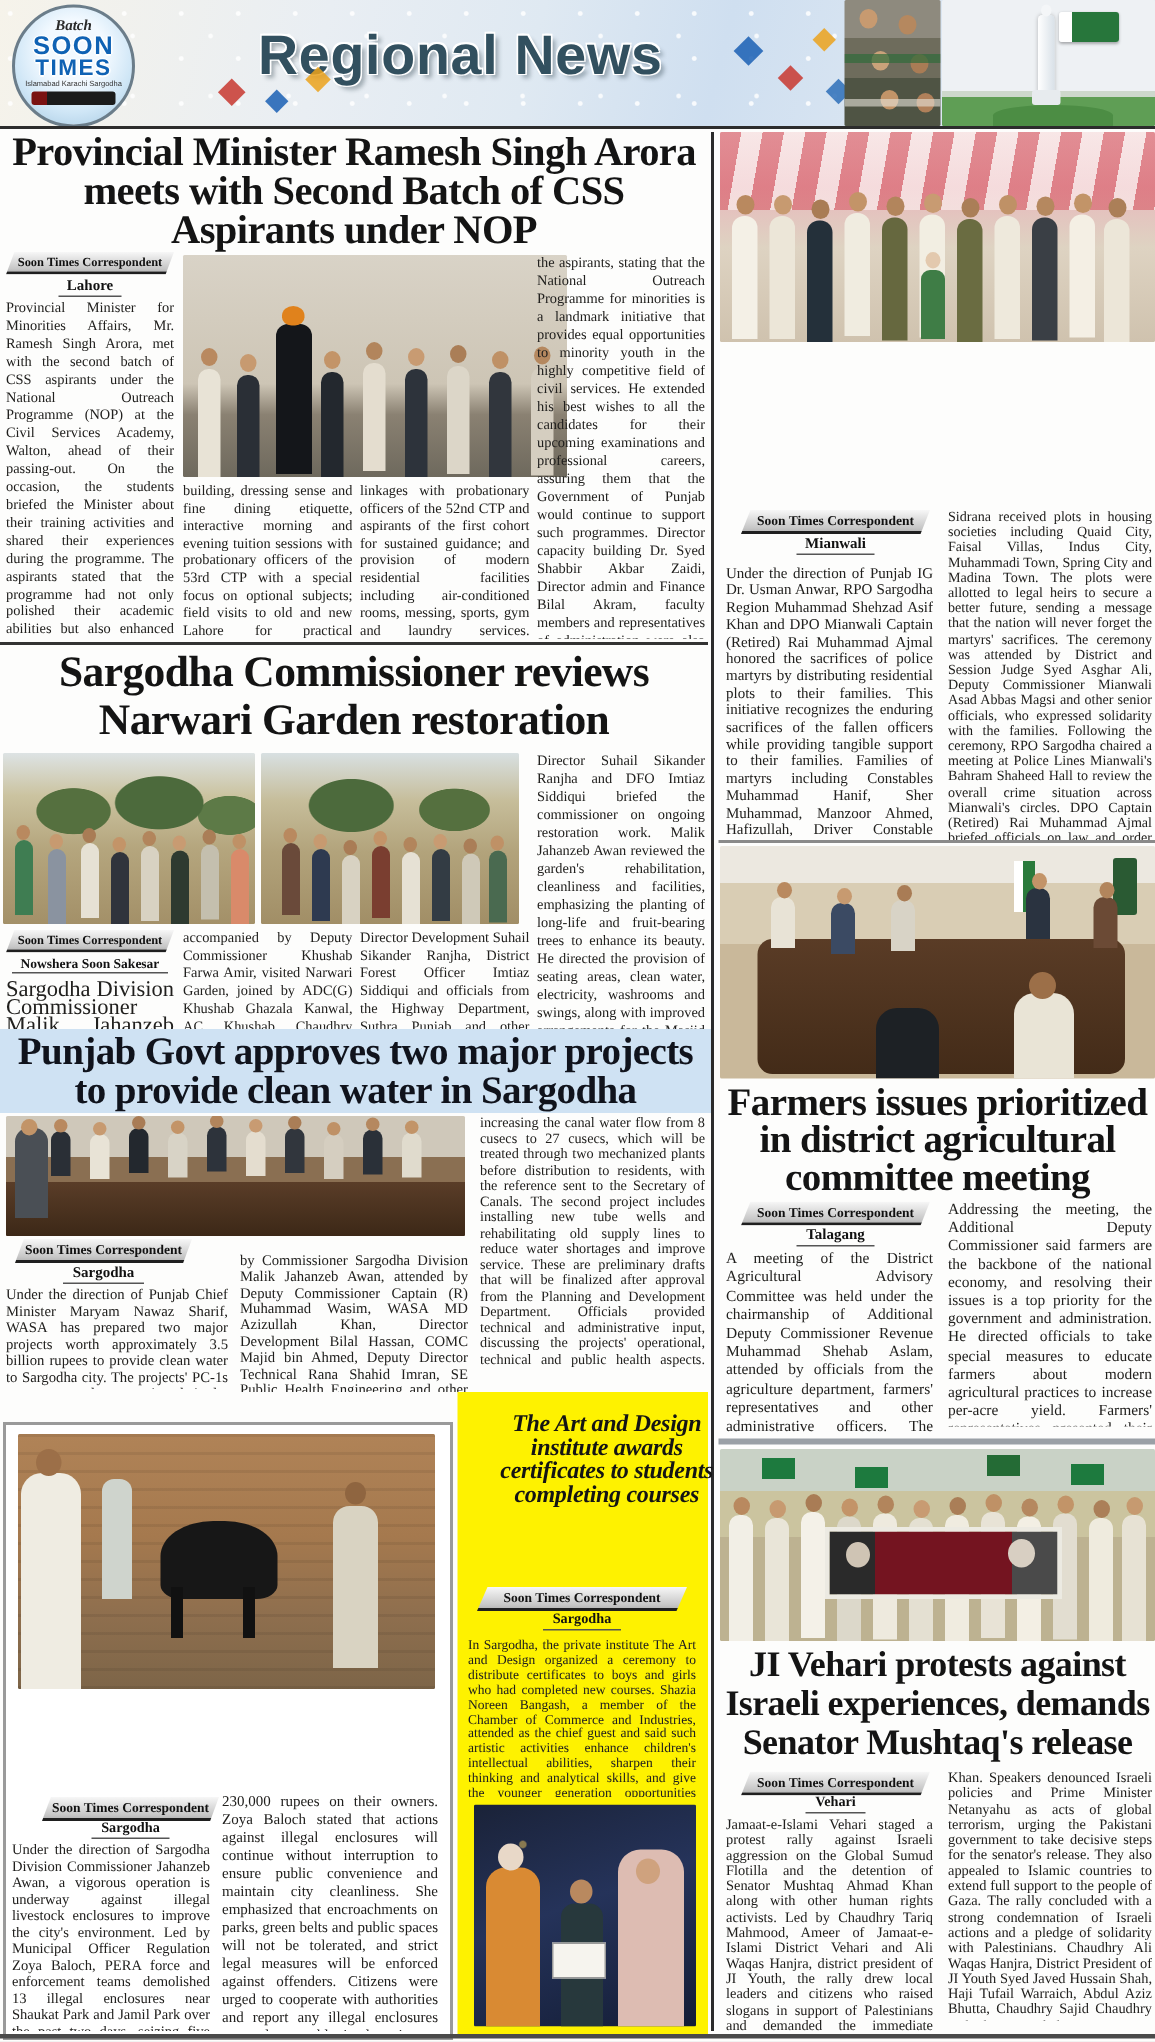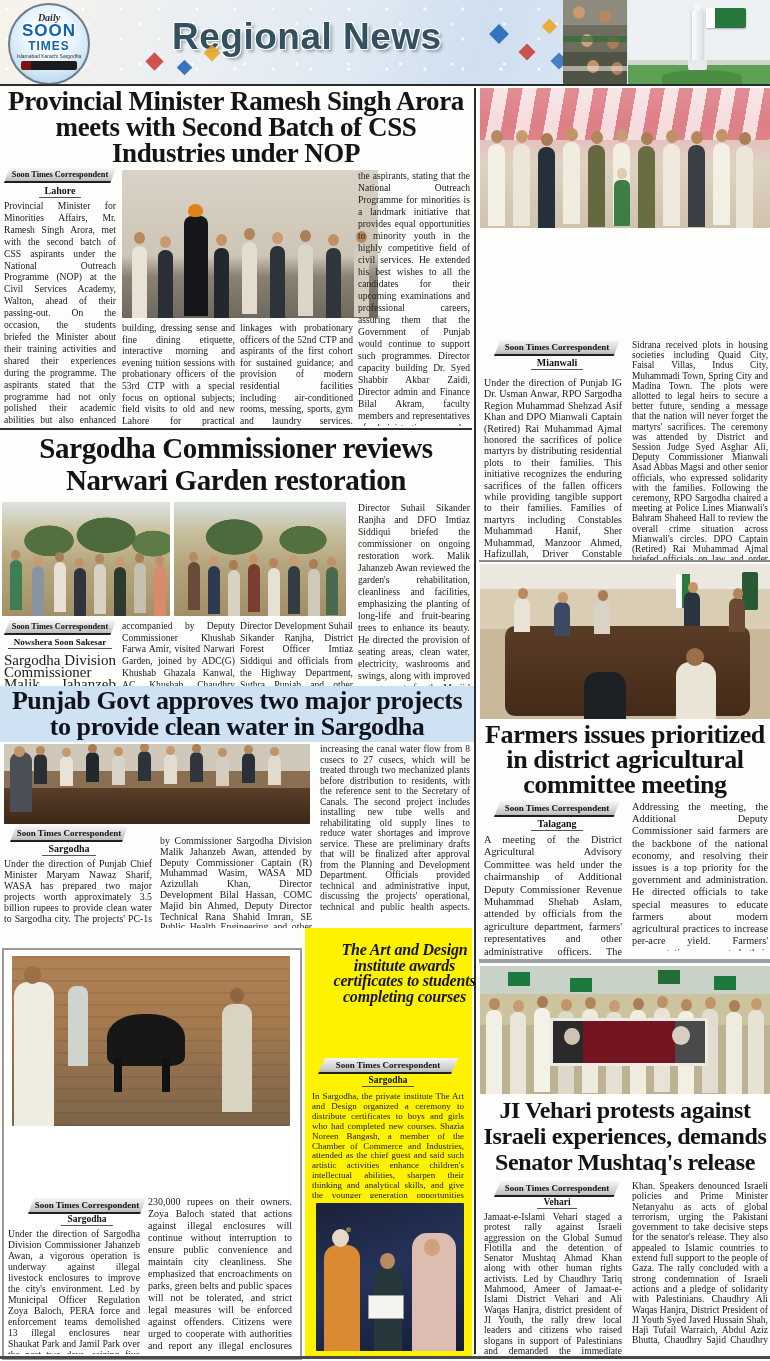--- a/index.html
+++ b/index.html
@@ -28,34 +28,34 @@
     text-shadow:-1px -1px 0 #fff,1px -1px 0 #fff,-1px 1px 0 #fff,1px 1px 0 #fff,3px 3px 3px rgba(30,50,60,.35);
     letter-spacing:.5px;}
   #logo{position:absolute;left:8px;top:3px;width:78px;height:78px;border-radius:50%;
     background:radial-gradient(circle at 50% 38%,#f2f9ff 0 35%,#cfe6f6 65%,#9fc4de 100%);
     border:2px solid #6b7d8a;text-align:center;overflow:hidden;
     font-family:"Liberation Sans",sans-serif;}
   #logo .daily{font-family:"Liberation Serif",serif;font-style:italic;font-weight:bold;
     font-size:10px;color:#2a2a2a;margin-top:7px;}
   #logo .soon{font-size:17px;font-weight:bold;color:#0f62b4;line-height:16px;letter-spacing:1px;
     text-shadow:-1px 0 #fff,1px 0 #fff,0 -1px #fff,0 1px #fff;}
-  #logo .times{font-size:12px;font-weight:bold;color:#0f62b4;line-height:14px;letter-spacing:1px;
+  #logo .times{font-size:15px;font-weight:bold;color:#0f62b4;line-height:14px;letter-spacing:1px;
     text-shadow:-1px 0 #fff,1px 0 #fff,0 -1px #fff,0 1px #fff;}
   #logo .tag{font-size:5px;color:#333;line-height:6px;}
   #logo .band{margin:2px auto 0 auto;width:72%;height:9px;background:linear-gradient(90deg,#7a1212 0 18%,#1b1b1b 18% 100%);border-radius:2px;}
   .ppl,.heads,.pitem{position:absolute;}
 </style>
 </head>
 <body>
 
 <div id="page">
 
   <div id="masthead">
     <div id="logo">
-      <div class="daily">Daily</div>
+      <div class="daily">Batch</div>
       <div class="soon">SOON</div>
       <div class="times">TIMES</div>
       <div class="tag">Islamabad Karachi Sargodha</div>
       <div class="band"></div>
     </div>
     <div id="mast-title">Regional News</div>
 
     <div class="dia" style="left:148px;top:55px;width:13px;height:13px;background:#c8372f;"></div>
     <div class="dia" style="left:179px;top:62px;width:11px;height:11px;background:#1a5fb4;"></div>
     <div class="dia" style="left:206px;top:47px;width:12px;height:12px;background:#eba21c;"></div>
@@ -75,21 +75,21 @@
       <div class="pitem" style="left:60px;top:60px;width:19px;height:10px;background:#e7ebee;border-radius:2px;"></div>
       <div class="pitem" style="left:66px;top:3px;width:7px;height:8px;border-radius:50%;background:#f4f6f8;"></div>
       <div class="pitem" style="left:78px;top:8px;width:40px;height:20px;background:linear-gradient(90deg,#ffffff 0 22%,#27763b 22% 100%);border-radius:2px;box-shadow:0 1px 2px rgba(0,0,0,.3);"></div>
       <div class="pitem" style="left:34px;top:70px;width:80px;height:14px;border-radius:50% 50% 0 0;background:#4c8d44;"></div>
     </div>
   </div>
   <div class="line" style="left:0;top:84px;width:770px;height:2px;background:#2c2c2c;"></div>
 
   <div class="line" style="left:474px;top:88px;width:2px;height:1266px;background:#2b2b2b;"></div>
 
-  <div class="hl" style="left:2px;top:88px;width:468px;font-size:27px;line-height:26px;">Provincial Minister Ramesh Singh Arora meets with Second Batch of CSS Industries under NOP</div>
+  <div class="hl" style="left:2px;top:88px;width:468px;font-size:27px;line-height:26px;">Provincial Minister Ramesh Singh Arora meets with Second Batch of CSS Aspirants under NOP</div>
   <div class="bl" style="left:4px;top:168px;width:112px;font-size:8.3px;padding:2px 0;">Soon Times Correspondent</div>
   <div class="city" style="left:4px;top:185px;width:112px;font-size:10px;"><span>Lahore</span></div>
   <div class="col" style="left:4px;top:200px;width:112px;height:226px;font-size:9.6px;line-height:11.9px;">Provincial Minister for Minorities Affairs, Mr. Ramesh Singh Arora, met with the second batch of CSS aspirants under the National Outreach Programme (NOP) at the Civil Services Academy, Walton, ahead of their passing-out. On the occasion, the students briefed the Minister about their training activities and shared their experiences during the programme. The aspirants stated that the programme had not only polished their academic abilities but also enhanced their personal and professional development. Their training covered multiple dimensions including: paper attempting skills, subject selection and high-scoring techniques; teaching and evaluation sessions in core subjects such as Precis &amp; Essay, Current Affairs, and Pakistan Affairs; confidence-</div>
 
   <div class="photo" style="left:122px;top:170px;width:256px;height:148px;background:linear-gradient(180deg,#d9d3c7 0,#cdc5b5 58%,#8a8172 72%,#6e695d 100%);">
     <div class="ppl" style="left:10px;top:76px;width:15px;height:72px;border-radius:7px 7px 0 0;background:#e8e3d6;box-shadow:26px 4px 0 #2a2f36,54px -2px 0 #d8d3c6,82px 2px 0 #23282e,110px -4px 0 #e4ddcf,138px 0 0 #2d333b,166px -2px 0 #dcd6c8,194px 2px 0 #31363d,222px -1px 0 #d5cec0;"></div>
     <div class="heads" style="left:12px;top:62px;width:11px;height:12px;border-radius:50%;background:#b9895f;box-shadow:26px 4px 0 #c79a70,54px -2px 0 #a97c55,82px 2px 0 #c39468,110px -4px 0 #b2855c,138px 0 0 #c89b72,166px -2px 0 #aa7e57,194px 2px 0 #bf9166,222px -1px 0 #b5885f;"></div>
     <div class="pitem" style="left:62px;top:46px;width:24px;height:100px;background:#14161a;border-radius:8px 8px 0 0;"></div>
     <div class="pitem" style="left:66px;top:34px;width:15px;height:13px;border-radius:50% 50% 42% 42%;background:#e0821c;"></div>
   </div>

